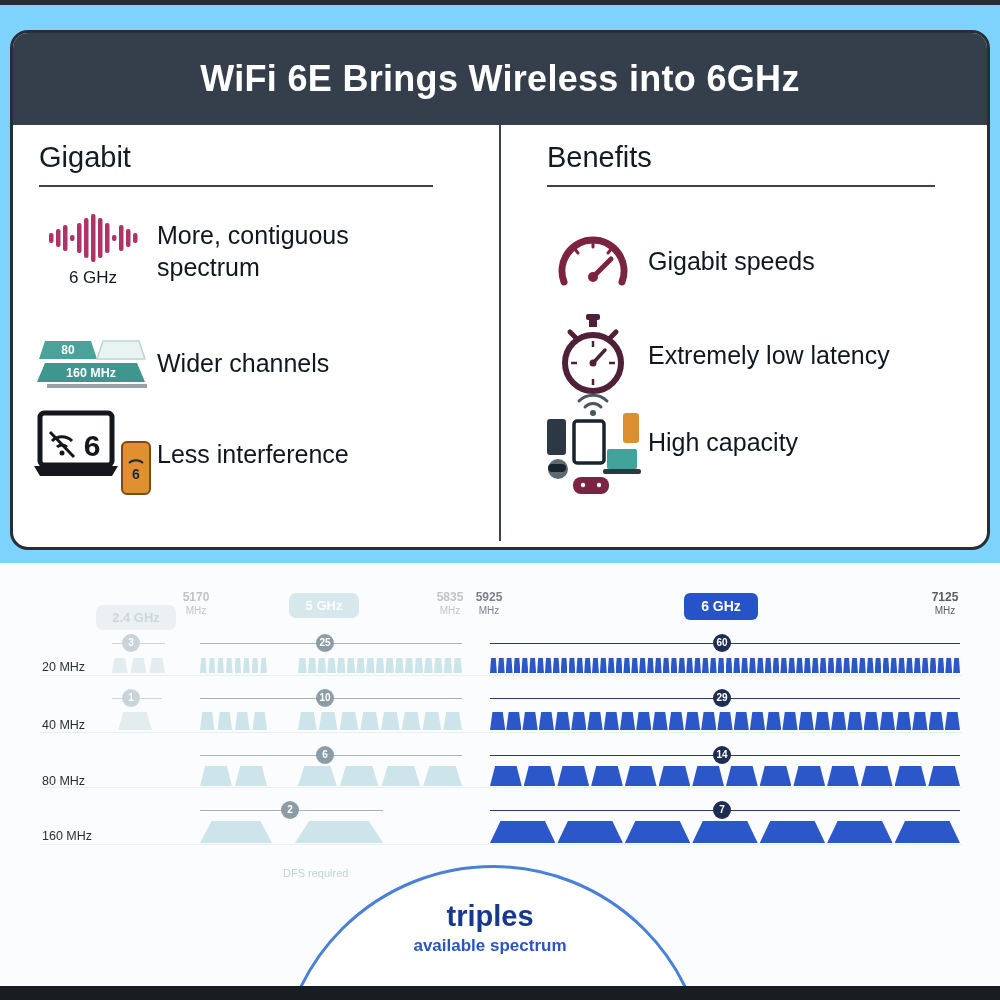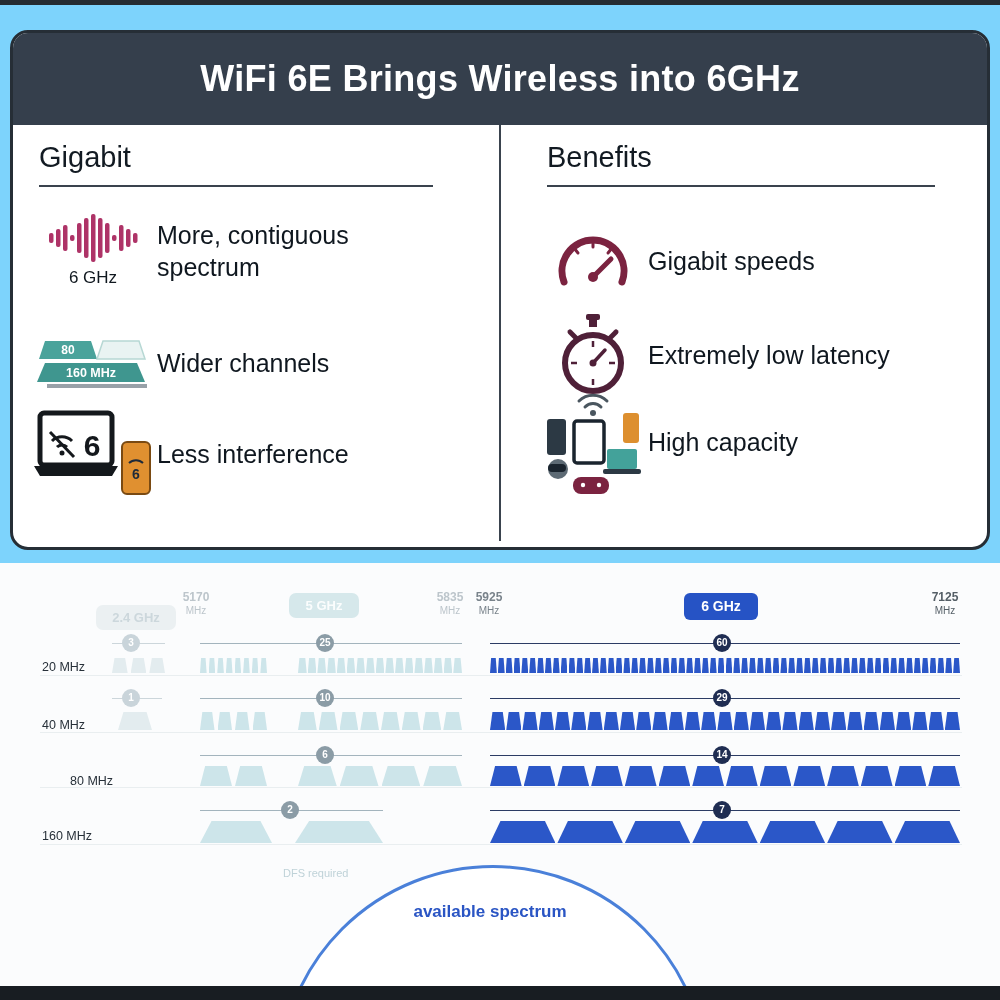--- a/index.html
+++ b/index.html
@@ -209,20 +209,21 @@
           <div class="item-text">High capacity</div>
         </div>
       </div>
     </div>
   </div>
 
   <div class="chart" id="spectrum-chart">
     <div class="dfs">DFS required</div>
     <div class="callout"></div>
     <div class="callout-text">
+      <div class="co2">triples</div>
       <div class="co3">available spectrum</div>
     </div>
   <div class="pill pill-faded" style="left: 96px; top: 30px; width: 80px; height: 25px; line-height: 25px;">2.4 GHz</div>
       <div class="tick tick-light" style="left: 176px; top: 28px; width: 40px;">
         <div>5170</div>
         <div class="mhz">MHz</div>
       </div>
       <div class="pill pill-teal" style="left: 289px; top: 30px; width: 70px; height: 25px; line-height: 25px;">5 GHz</div>
       <div class="tick tick-light" style="left: 430px; top: 28px; width: 40px;">
         <div>5835</div>
@@ -235,21 +236,21 @@
       <div class="pill pill-blue" style="left: 684px; top: 30px; width: 74px; height: 27px; line-height: 27px;">6 GHz</div>
       <div class="tick tick-dark" style="left: 922px; top: 28px; width: 46px;">
         <div>7125</div>
         <div class="mhz">MHz</div>
       </div>
       <div class="gridline" style="left: 40px; top: 112px; width: 922px;"></div>
       <div class="rowlabel" style="left: 42px; top: 96px;">20 MHz</div>
       <div class="gridline" style="left: 40px; top: 169px; width: 922px;"></div>
       <div class="rowlabel" style="left: 42px; top: 154px;">40 MHz</div>
       <div class="gridline" style="left: 40px; top: 224px; width: 922px;"></div>
-      <div class="rowlabel" style="left: 42px; top: 210px; margin-left: 28px;">80 MHz</div>
+      <div class="rowlabel" style="left: 42px; top: 210px;">80 MHz</div>
       <div class="gridline" style="left: 40px; top: 281px; width: 922px;"></div>
       <div class="rowlabel" style="left: 42px; top: 265px;">160 MHz</div>
       <div class="blk b24" style="left: 112px; top: 95px; width: 15.6667px; height: 15px;"></div>
       <div class="blk b24" style="left: 130.667px; top: 95px; width: 15.6667px; height: 15px;"></div>
       <div class="blk b24" style="left: 149.333px; top: 95px; width: 15.6667px; height: 15px;"></div>
       <div class="spanline b24" style="left: 112px; top: 79.5px; width: 53px;"></div>
       <div class="cnt b24" style="left: 122px; top: 71px;">3</div>
       <div class="blk b5" style="left: 200px; top: 95px; width: 6.625px; height: 15px;"></div>
       <div class="blk b5" style="left: 208.625px; top: 95px; width: 6.625px; height: 15px;"></div>
       <div class="blk b5" style="left: 217.25px; top: 95px; width: 6.625px; height: 15px;"></div>

